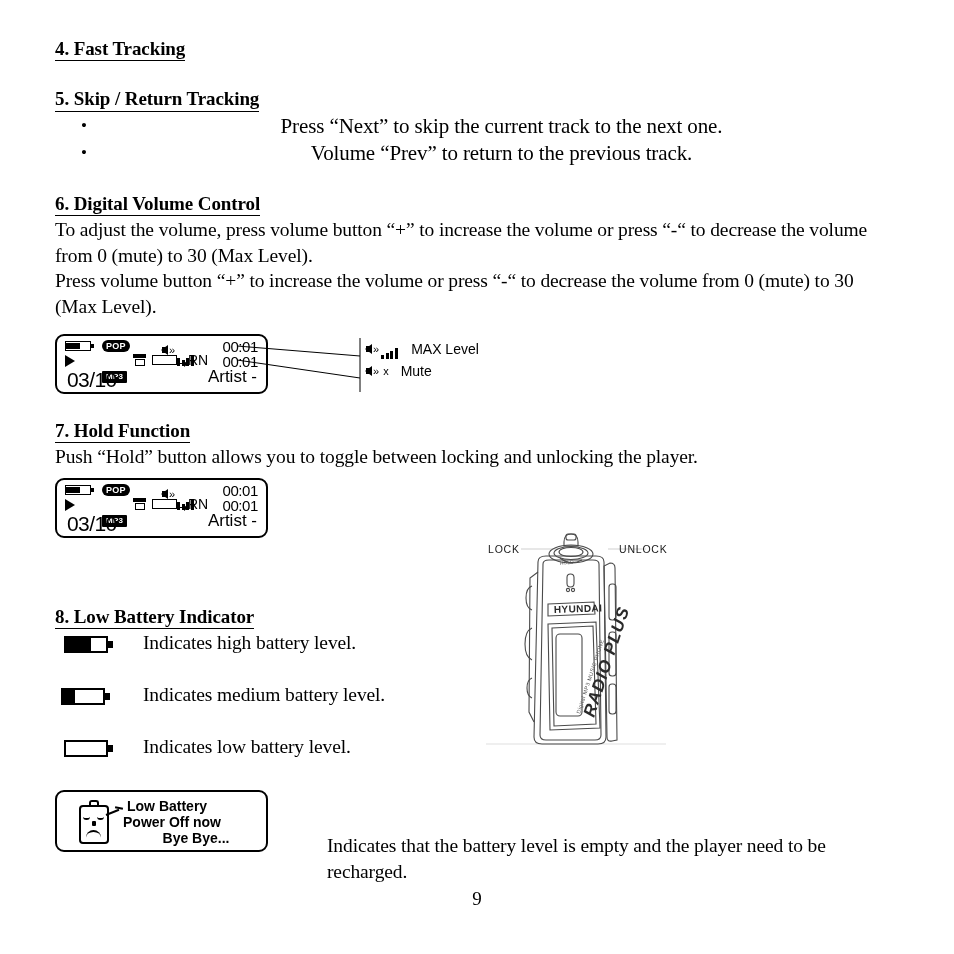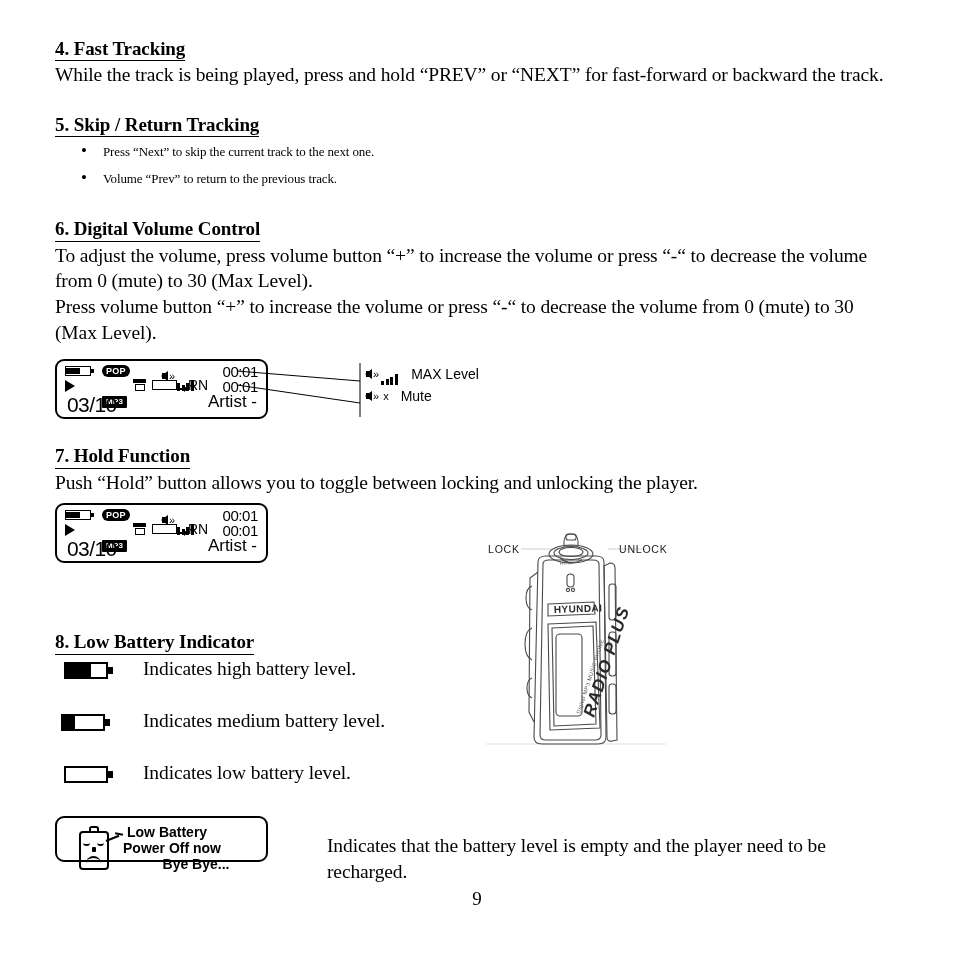--- a/index.html
+++ b/index.html
@@ -51,25 +51,26 @@
   .gap-lg { height: 26px; }
   .gap-md { height: 14px; }
   .gap-sm { height: 8px; }
 
   ul.bullets {
     margin: 0;
     padding: 0 0 0 26px;
     list-style: none;
   }
   ul.bullets li {
-    font-size: 13px;
+    font-size: 21px;
     line-height: 27px;
     position: relative;
     padding-left: 22px;
     letter-spacing: -0.12px;
+    text-align: center;
   }
   ul.bullets li::before {
     content: "\2022";
     position: absolute;
     left: 0;
     top: -1px;
     font-size: 17px;
   }
 
   
@@ -316,21 +317,21 @@
     font-size: 19.5px;
     font-family: "Liberation Serif", serif;
     top: 2px;
     letter-spacing: -0.12px;
   }
 
   
   .warn-box {
     position: relative;
     width: 213px;
-    height: 46px;
+    height: 62px;
     border: 2.2px solid #000;
     border-radius: 9px;
     box-sizing: border-box;
     background: #fff;
   }
   .warn-batt {
     position: absolute;
     left: 22px; top: 8px;
     width: 30px; height: 44px;
   }
@@ -441,21 +442,20 @@
 </head>
 <body>
 
 <div class="page">
 
   <div class="content">
 
     <div class="head-wrap">
       <h2 class="section-head">4. Fast Tracking</h2>
     </div>
-    <p class="body-text">While the track is being played, press and hold “PREV” or “NEXT” for fast-forward or backward the track.</p>
 
     <div class="gap-lg"></div>
 
     <div class="head-wrap">
       <h2 class="section-head">5. Skip / Return Tracking</h2>
     </div>
     <ul class="bullets">
       <li>Press “Next” to skip the current track to the next one.</li>
       <li>Volume “Prev” to return to the previous track.</li>
     </ul>

